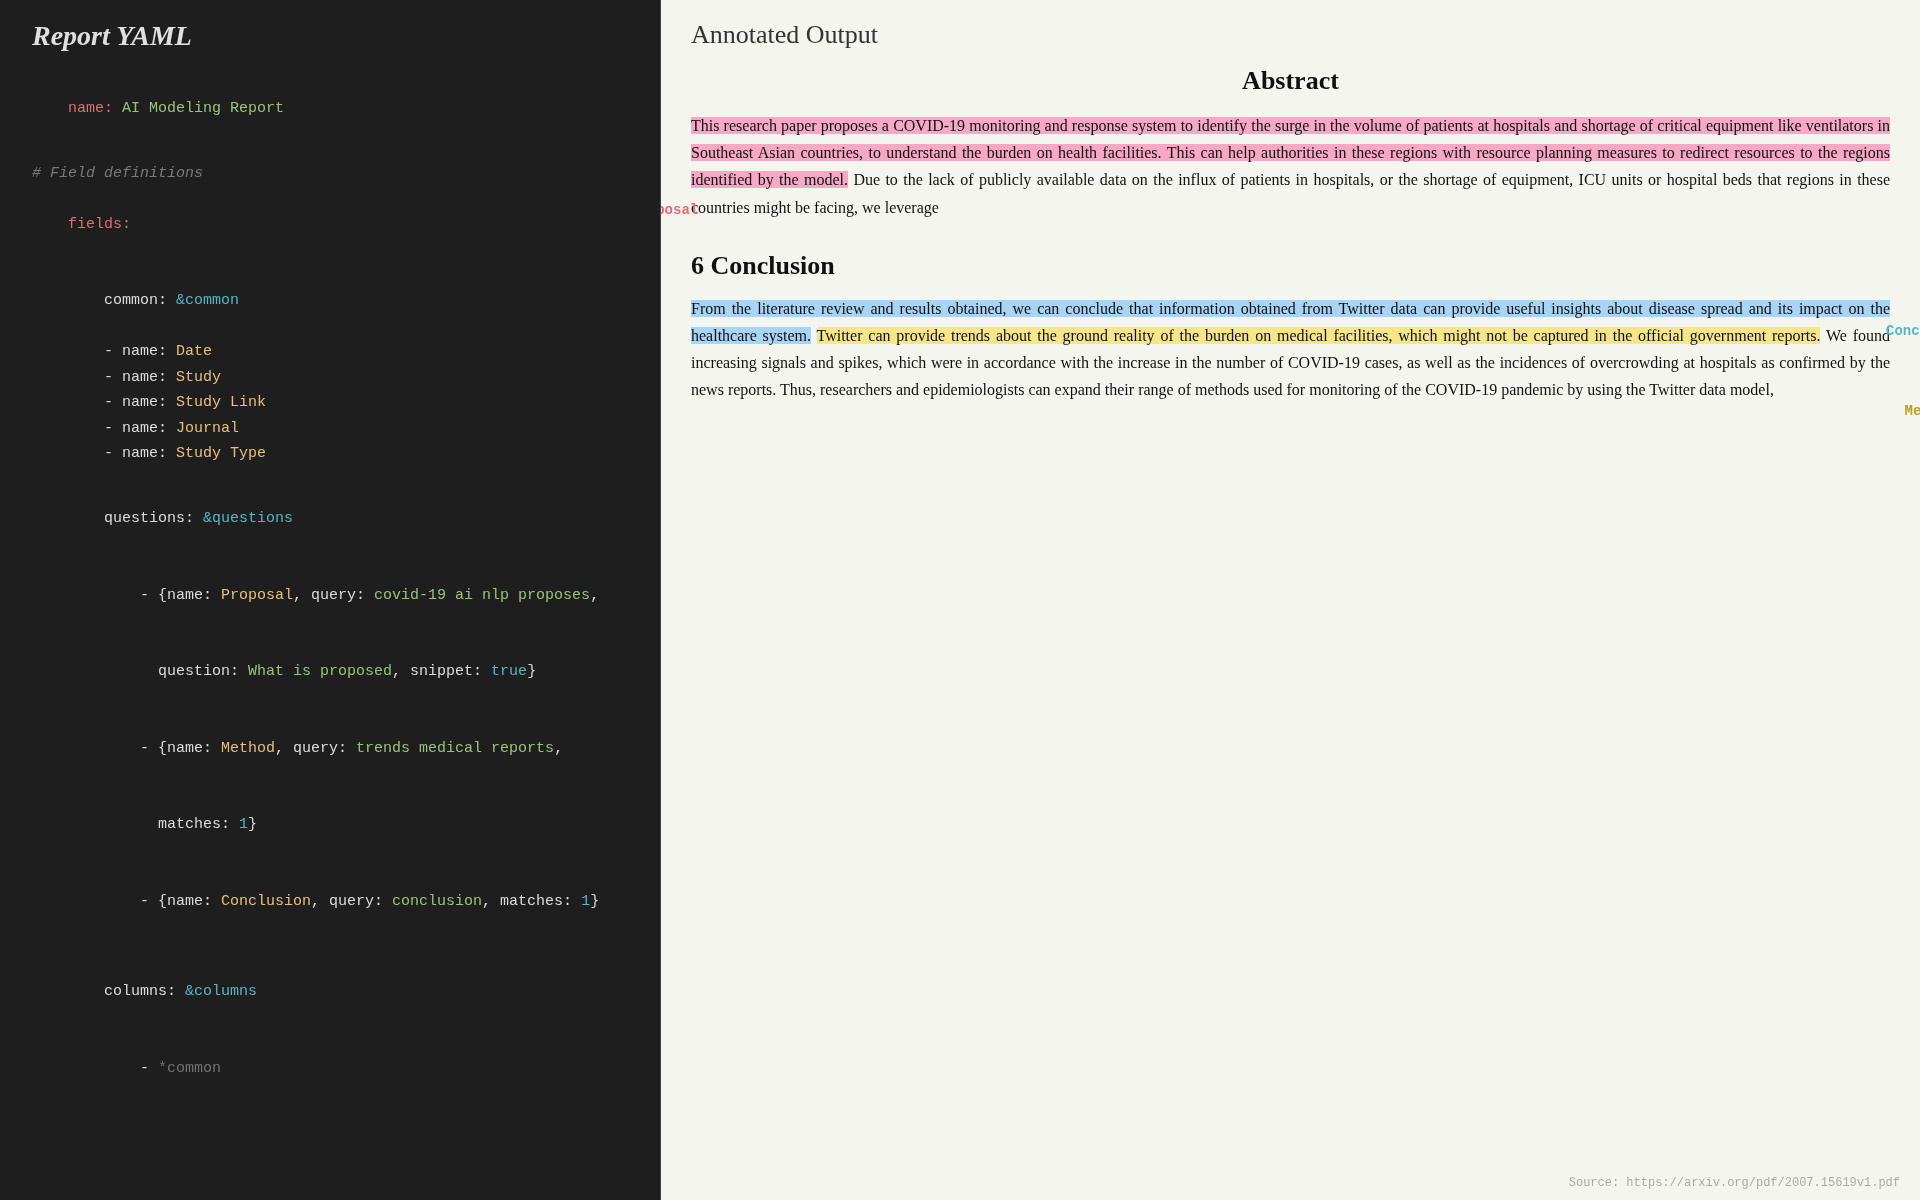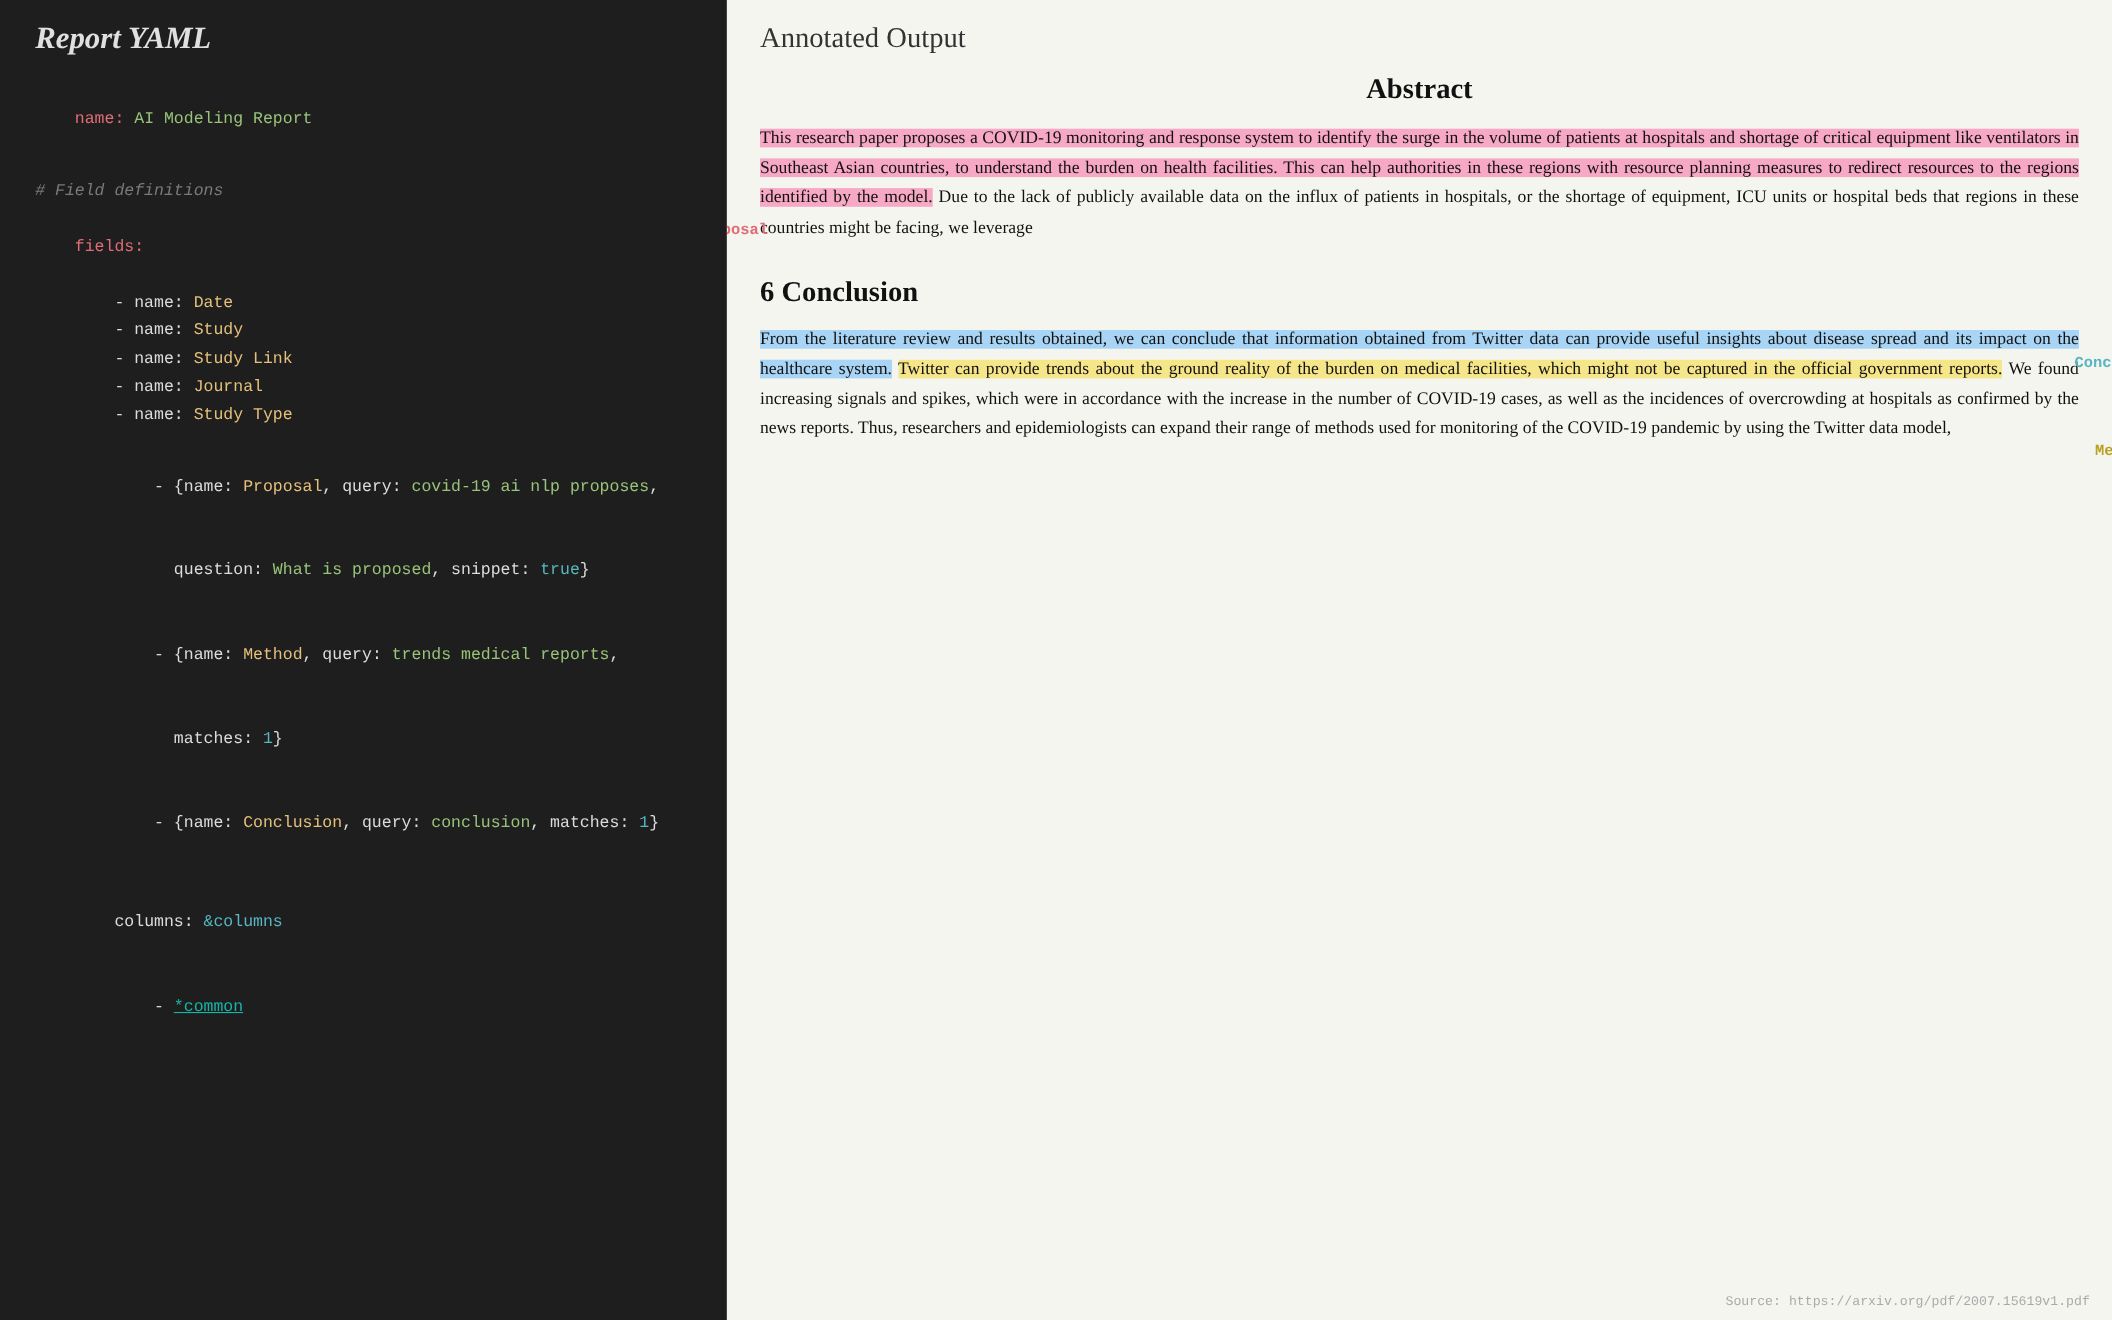--- a/index.html
+++ b/index.html
@@ -37,21 +37,21 @@
       white-space: pre;
     }
 
     .key-red { color: #e06c75; }
     .key-green { color: #98c379; }
     .key-teal { color: #56b6c2; }
     .key-yellow { color: #e5c07b; }
     .key-white { color: #dcdcdc; }
     .key-comment { color: #7a7a7a; font-style: italic; }
     .key-anchor { color: #56b6c2; }
-    .key-alias { color: #14b8a6; text-decoration: underline; }
+    .key-alias { color: #737373; }
 
     .section-gap { height: 14px; }
 
     
     .right-panel {
       flex: 1;
       background: #f5f5f0;
       padding: 20px 30px 20px 30px;
       overflow-y: auto;
       position: relative;
@@ -157,28 +157,34 @@
   <div class="yaml-line">
     <span class="key-red">name:</span><span class="key-green"> AI Modeling Report</span>
   </div>
 
   <div class="section-gap"></div>
 
   <div class="yaml-line key-comment"># Field definitions</div>
   <div class="yaml-line">
     <span class="key-red">fields:</span>
   </div>
+  <div class="yaml-line">
+    <span class="key-white">    common: </span><span class="key-anchor">&amp;common</span>
+  </div>
   <div class="yaml-line key-white">        - name: <span class="key-yellow">Date</span></div>
   <div class="yaml-line key-white">        - name: <span class="key-yellow">Study</span></div>
   <div class="yaml-line key-white">        - name: <span class="key-yellow">Study Link</span></div>
   <div class="yaml-line key-white">        - name: <span class="key-yellow">Journal</span></div>
   <div class="yaml-line key-white">        - name: <span class="key-yellow">Study Type</span></div>
 
   <div class="section-gap"></div>
 
+  <div class="yaml-line">
+    <span class="key-white">    questions: </span><span class="key-anchor">&amp;questions</span>
+  </div>
   <div class="yaml-line">
     <span class="key-white">        - {name: </span><span class="key-yellow">Proposal</span><span class="key-white">, query: </span><span class="key-green">covid-19 ai nlp proposes</span><span class="key-white">,</span>
   </div>
   <div class="yaml-line">
     <span class="key-white">          question: </span><span class="key-green">What is proposed</span><span class="key-white">, snippet: </span><span class="key-teal">true</span><span class="key-white">}</span>
   </div>
   <div class="yaml-line">
     <span class="key-white">        - {name: </span><span class="key-yellow">Method</span><span class="key-white">, query: </span><span class="key-green">trends medical reports</span><span class="key-white">,</span>
   </div>
   <div class="yaml-line">

